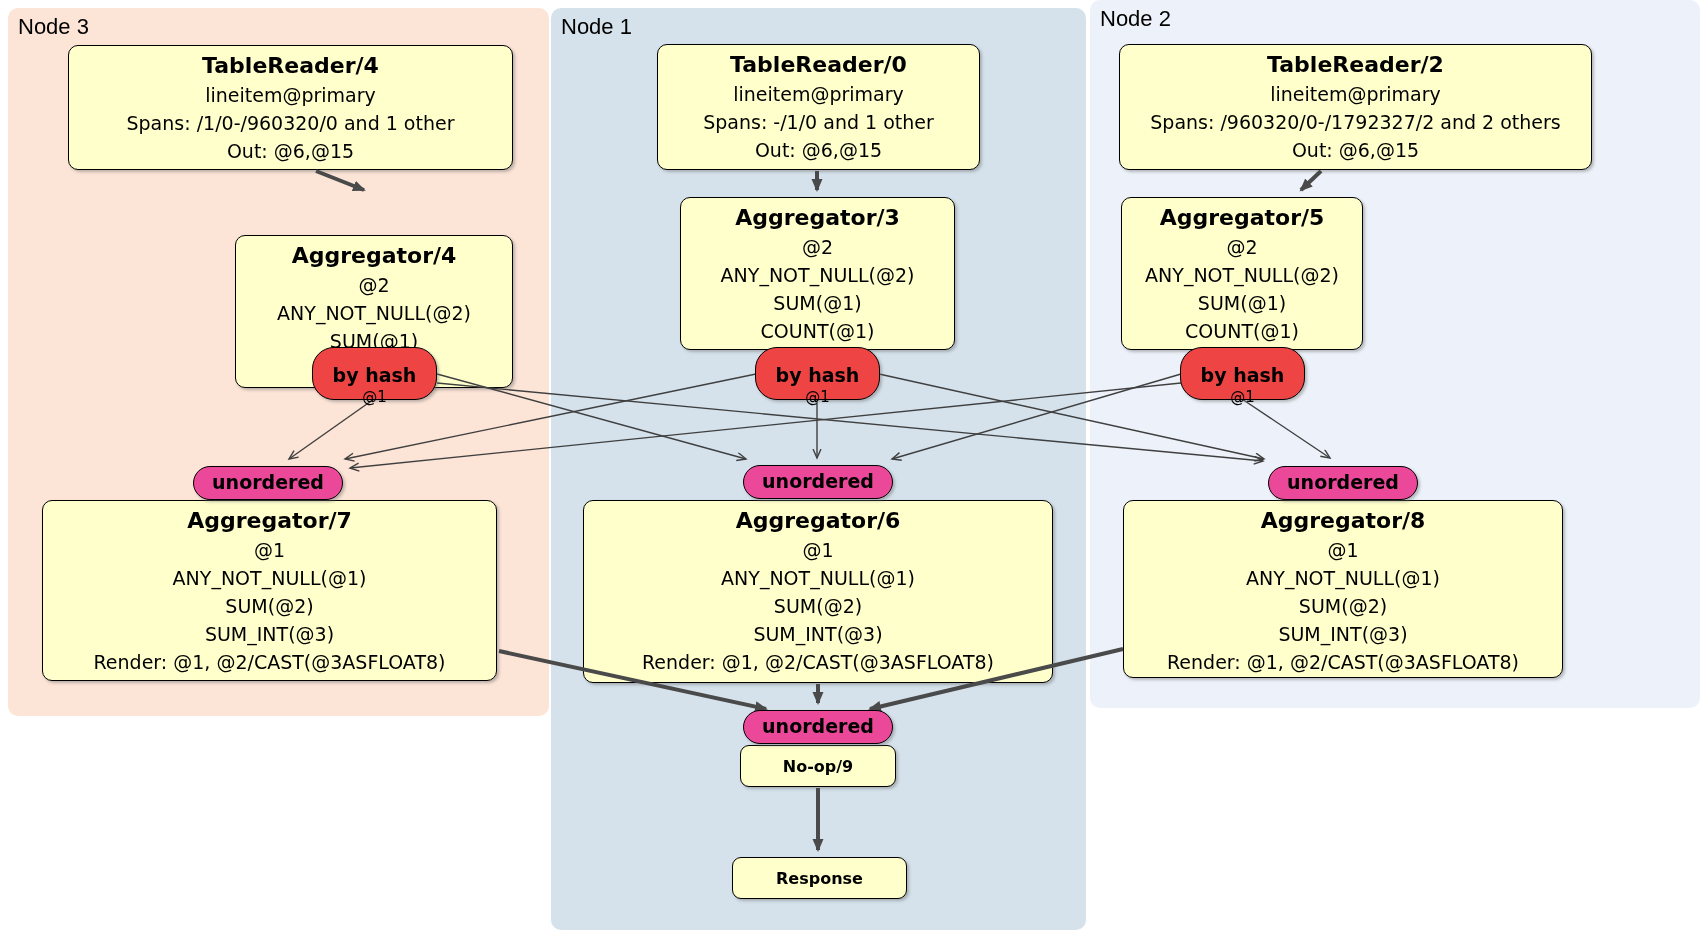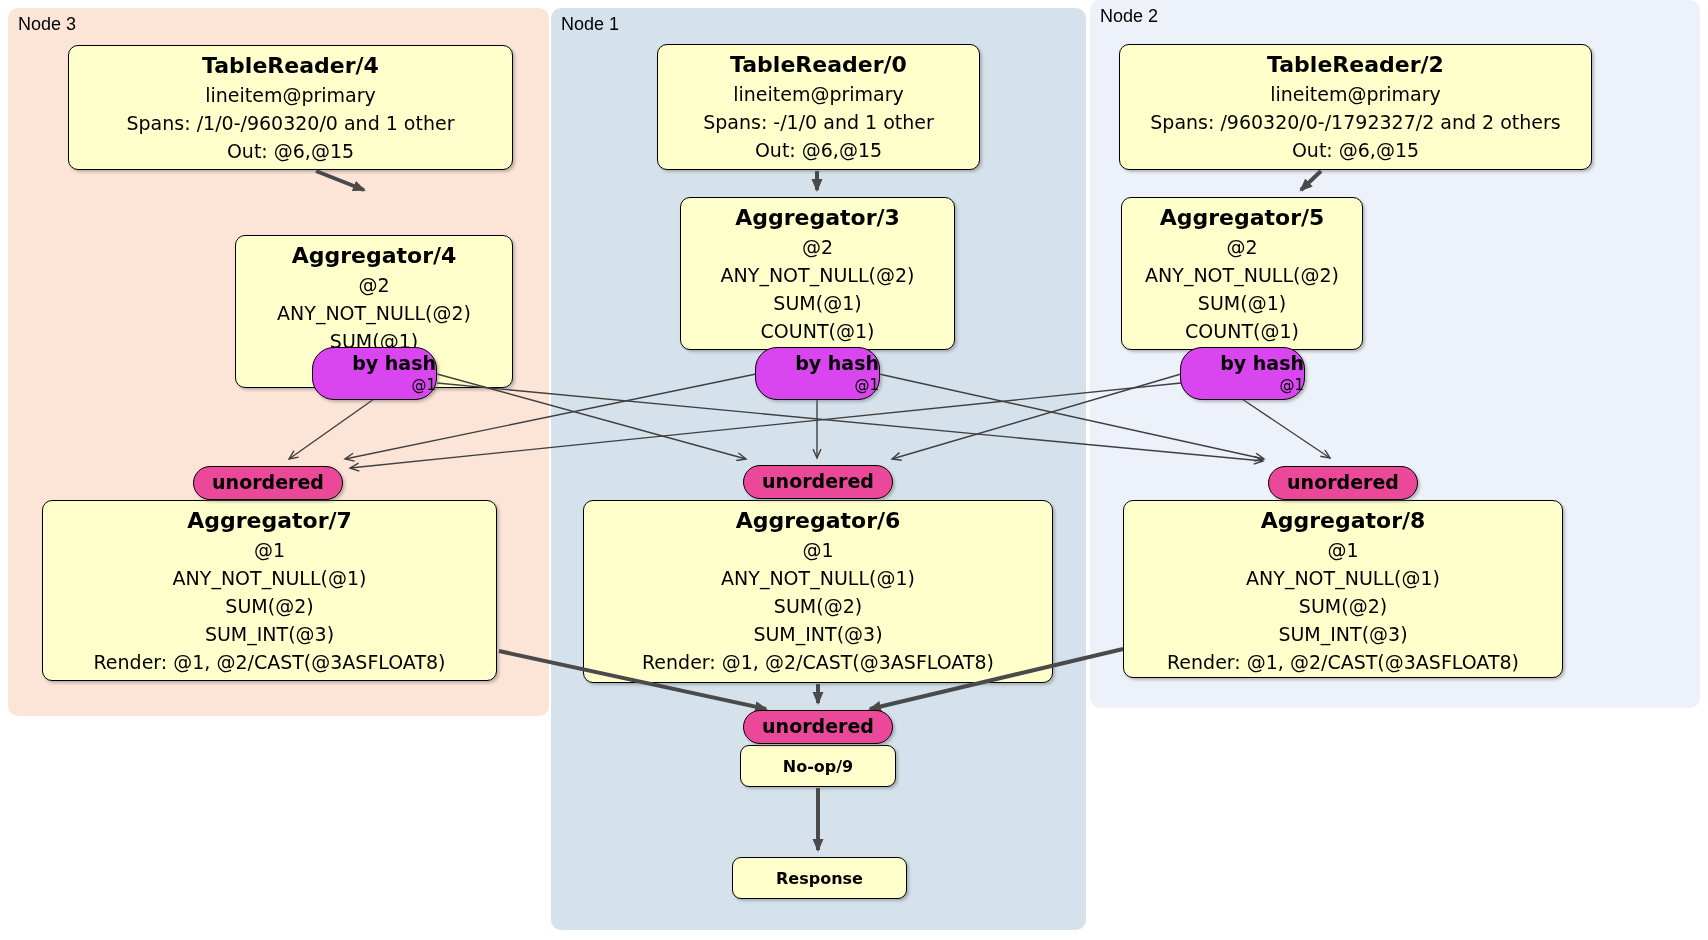--- a/index.html
+++ b/index.html
@@ -14,21 +14,21 @@
   }
   .region {
     position: absolute;
     border-radius: 10px;
   }
   .region-label {
     position: absolute;
     top: 6px;
     left: 10px;
     font-family: "Liberation Sans", sans-serif;
-    font-size: 18px;
+    font-size: 22px;
     color: #000;
     white-space: nowrap;
   }
   .edges {
     position: absolute;
     left: 0; top: 0;
     width: 1708px; height: 940px;
     z-index: 5;
     pointer-events: none;
   }
@@ -64,27 +64,27 @@
     display: flex;
     align-items: center;
     justify-content: center;
     font-weight: bold;
     font-size: 16px;
     box-sizing: border-box;
   }
   .router {
     position: absolute;
     z-index: 6;
-    background: #d946ef;
+    background: #ef4444;
     border: 1.6px solid #000;
     border-radius: 22px;
     box-shadow: 2px 2px 3px rgba(110,110,110,0.45);
-    text-align: right;
-    box-sizing: border-box;
-    padding-top: 2px;
+    text-align: center;
+    box-sizing: border-box;
+    padding-top: 14px;
   }
   .router .rlabel {
     font-weight: bold;
     font-size: 19px;
     line-height: 26px;
     white-space: nowrap;
   }
   .router .rdetail {
     font-size: 15px;
     line-height: 18px;

